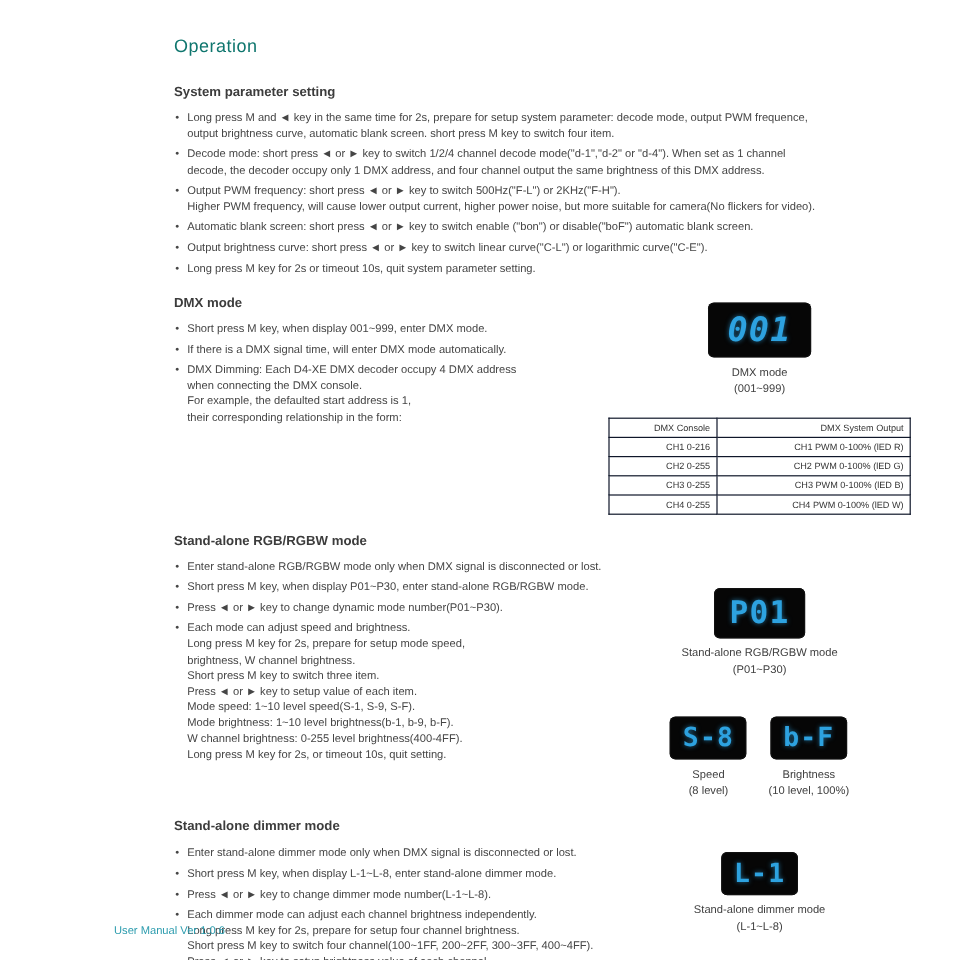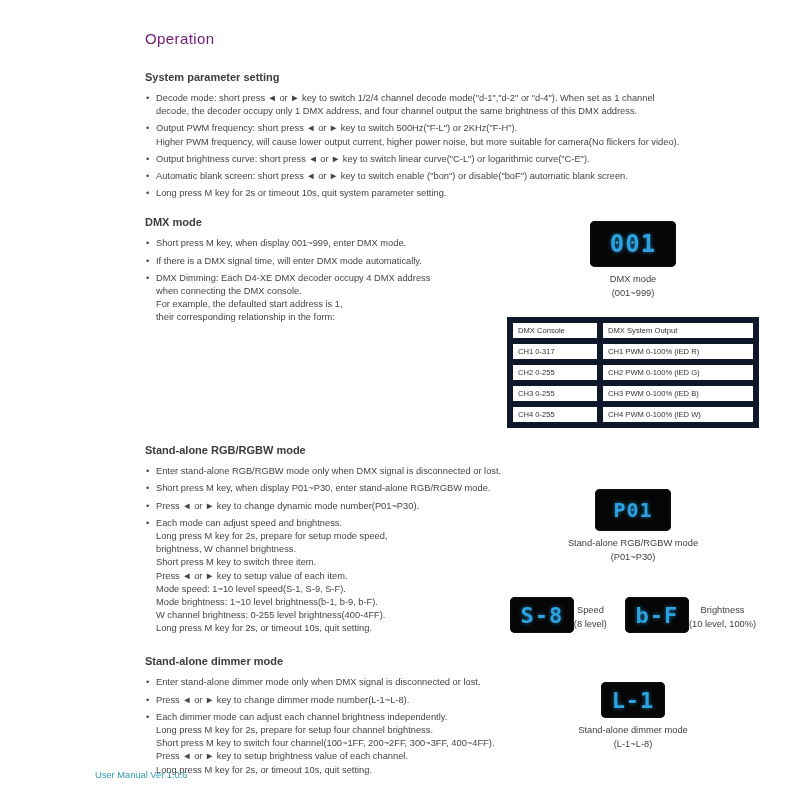--- a/index.html
+++ b/index.html
@@ -1,71 +1,73 @@
 <!DOCTYPE html>
 <html><head>
 <meta charset="utf-8">
 <style>
   * { margin:0; padding:0; box-sizing:border-box; }
   html, body { width:800px; height:800px; overflow:hidden; }
   body { background:#ffffff; font-family:"Liberation Sans", sans-serif; color:#404040; position:relative; }
   .page { position:absolute; inset:0; background:#fff; }
   .content { position:absolute; left:145px; top:30px; width:616px; }
 
-  .title { font-size:15px; color:#701a75; font-weight:400; letter-spacing:.4px; margin-bottom:24px; }
+  .title { font-size:15px; color:#0f766e; font-weight:400; letter-spacing:.4px; margin-bottom:24px; }
 
   .sec-head { font-size:11px; font-weight:700; color:#3c3c3c; margin-bottom:9px; }
   .section { margin-top:0; }
   .section + .section { margin-top:16px; }
 
   .row { display:flex; align-items:flex-start; }
   .bullets { flex:1 1 auto; min-width:0; list-style:none; }
   .bullets li { font-size:9.3px; line-height:1.42; margin-bottom:4px; padding-left:11px; position:relative; white-space:pre-line; color:#454545; }
   .bullets li::before { content:"•"; position:absolute; left:1px; top:0; color:#454545; }
 
   .side { flex:0 0 256px; width:256px; display:flex; flex-direction:column; align-items:center; }
 
   .display { background:#060606; border-radius:5px; display:flex; align-items:center; justify-content:center; box-shadow:0 0 0 1px #111 inset; }
   .display .digits { font-family:"DejaVu Sans Mono", monospace; font-weight:700; color:#2da2e0; text-shadow:0 0 4px rgba(45,162,224,.65); letter-spacing:1px; }
-  .display.lg { width:86px; height:46px; }  .display.lg .digits { font-size:24px; }
-  .display.md { width:76px; height:42px; }  .display.md .digits { font-size:20px; }
+  .display.lg { width:86px; height:46px; }  .display.lg .digits { font-size:28px;font-style:italic; }
+  .display.md { width:76px; height:42px; }  .display.md .digits { font-size:26px; }
   .display.sm { width:64px; height:36px; }  .display.sm .digits { font-size:22px; }
 
   .caption { text-align:center; font-size:9.3px; line-height:1.5; margin-top:6px; color:#404040; }
 
   .dmx-table { border-collapse:collapse; margin-top:16px; width:252px; background:#fff; }
-  .dmx-table th, .dmx-table td { border:6px solid #0f172a; font-size:7.6px; font-weight:400; padding:3px 5px; text-align:left; color:#333; white-space:nowrap; }
+  .dmx-table th, .dmx-table td { border:1px solid #0f172a; font-size:7.6px; font-weight:400; padding:3px 5px; text-align:right; color:#333; white-space:nowrap; }
   .dmx-table th { font-weight:400; }
 
   .side-dmx   { margin-top:-16px; }
   .side-rgbw  { margin-top:24px; }
   .side-dim   { margin-top:6px; }
 
   .duo { display:flex; gap:18px; margin-top:32px; align-items:flex-start; }
-  .duo .unit { display:flex; flex-direction:row; align-items:center; }
+  .duo .unit { display:flex; flex-direction:column; align-items:center; }
 
   .footer { position:absolute; left:95px; bottom:20px; font-size:9.3px; color:#2d9cae; }
 </style>
 </head>
 <body>
 
 <div class="page">
   <div class="content">
 
     <div class="title">Operation</div>
 
     <div class="section">
       <div class="sec-head">System parameter setting</div>
       <ul class="bullets">
+        <li>Long press M and ◄ key in the same time for 2s, prepare for setup system parameter: decode mode, output PWM frequence,
+output brightness curve, automatic blank screen. short press M key to switch four item.</li>
         <li>Decode mode: short press ◄ or ► key to switch 1/2/4 channel decode mode("d-1","d-2" or "d-4"). When set as 1 channel
 decode, the decoder occupy only 1 DMX address, and four channel output the same brightness of this DMX address.</li>
         <li>Output PWM frequency: short press ◄ or ► key to switch 500Hz("F-L") or 2KHz("F-H").
 Higher PWM frequency, will cause lower output current, higher power noise, but more suitable for camera(No flickers for video).</li>
+        <li>Automatic blank screen: short press ◄ or ► key to switch enable ("bon") or disable("boF") automatic blank screen.</li>
         <li>Output brightness curve: short press ◄ or ► key to switch linear curve("C-L") or logarithmic curve("C-E").</li>
-        <li>Automatic blank screen: short press ◄ or ► key to switch enable ("bon") or disable("boF") automatic blank screen.</li>
         <li>Long press M key for 2s or timeout 10s, quit system parameter setting.</li>
       </ul>
     </div>
 
     <div class="section">
       <div class="sec-head">DMX mode</div>
       <div class="row">
         <ul class="bullets">
           <li>Short press M key, when display 001~999, enter DMX mode.</li>
           <li>If there is a DMX signal time, will enter DMX mode automatically.</li>
@@ -84,21 +86,21 @@
           </div>
           <table class="dmx-table">
             <thead>
               <tr>
                 <th>DMX Console</th>
                 <th>DMX System Output</th>
               </tr>
             </thead>
             <tbody>
               <tr>
-                <td>CH1 0-317</td>
+                <td>CH1 0-216</td>
                 <td>CH1 PWM 0-100% (lED R)</td>
               </tr>
               <tr>
                 <td>CH2 0-255</td>
                 <td>CH2 PWM 0-100% (lED G)</td>
               </tr>
               <tr>
                 <td>CH3 0-255</td>
                 <td>CH3 PWM 0-100% (lED B)</td>
               </tr>
@@ -159,20 +161,21 @@
           </div>
         </div>
       </div>
     </div>
 
     <div class="section">
       <div class="sec-head">Stand-alone dimmer mode</div>
       <div class="row">
         <ul class="bullets">
           <li>Enter stand-alone dimmer mode only when DMX signal is disconnected or lost.</li>
+          <li>Short press M key, when display L-1~L-8, enter stand-alone dimmer mode.</li>
           <li>Press ◄ or ► key to change dimmer mode number(L-1~L-8).</li>
           <li>Each dimmer mode can adjust each channel brightness independently.
 Long press M key for 2s, prepare for setup four channel brightness.
 Short press M key to switch four channel(100~1FF, 200~2FF, 300~3FF, 400~4FF).
 Press ◄ or ► key to setup brightness value of each channel.
 Long press M key for 2s, or timeout 10s, quit setting.</li>
         </ul>
         <div class="side side-dim">
           <div class="display sm">
             <span class="digits">L-1</span>

